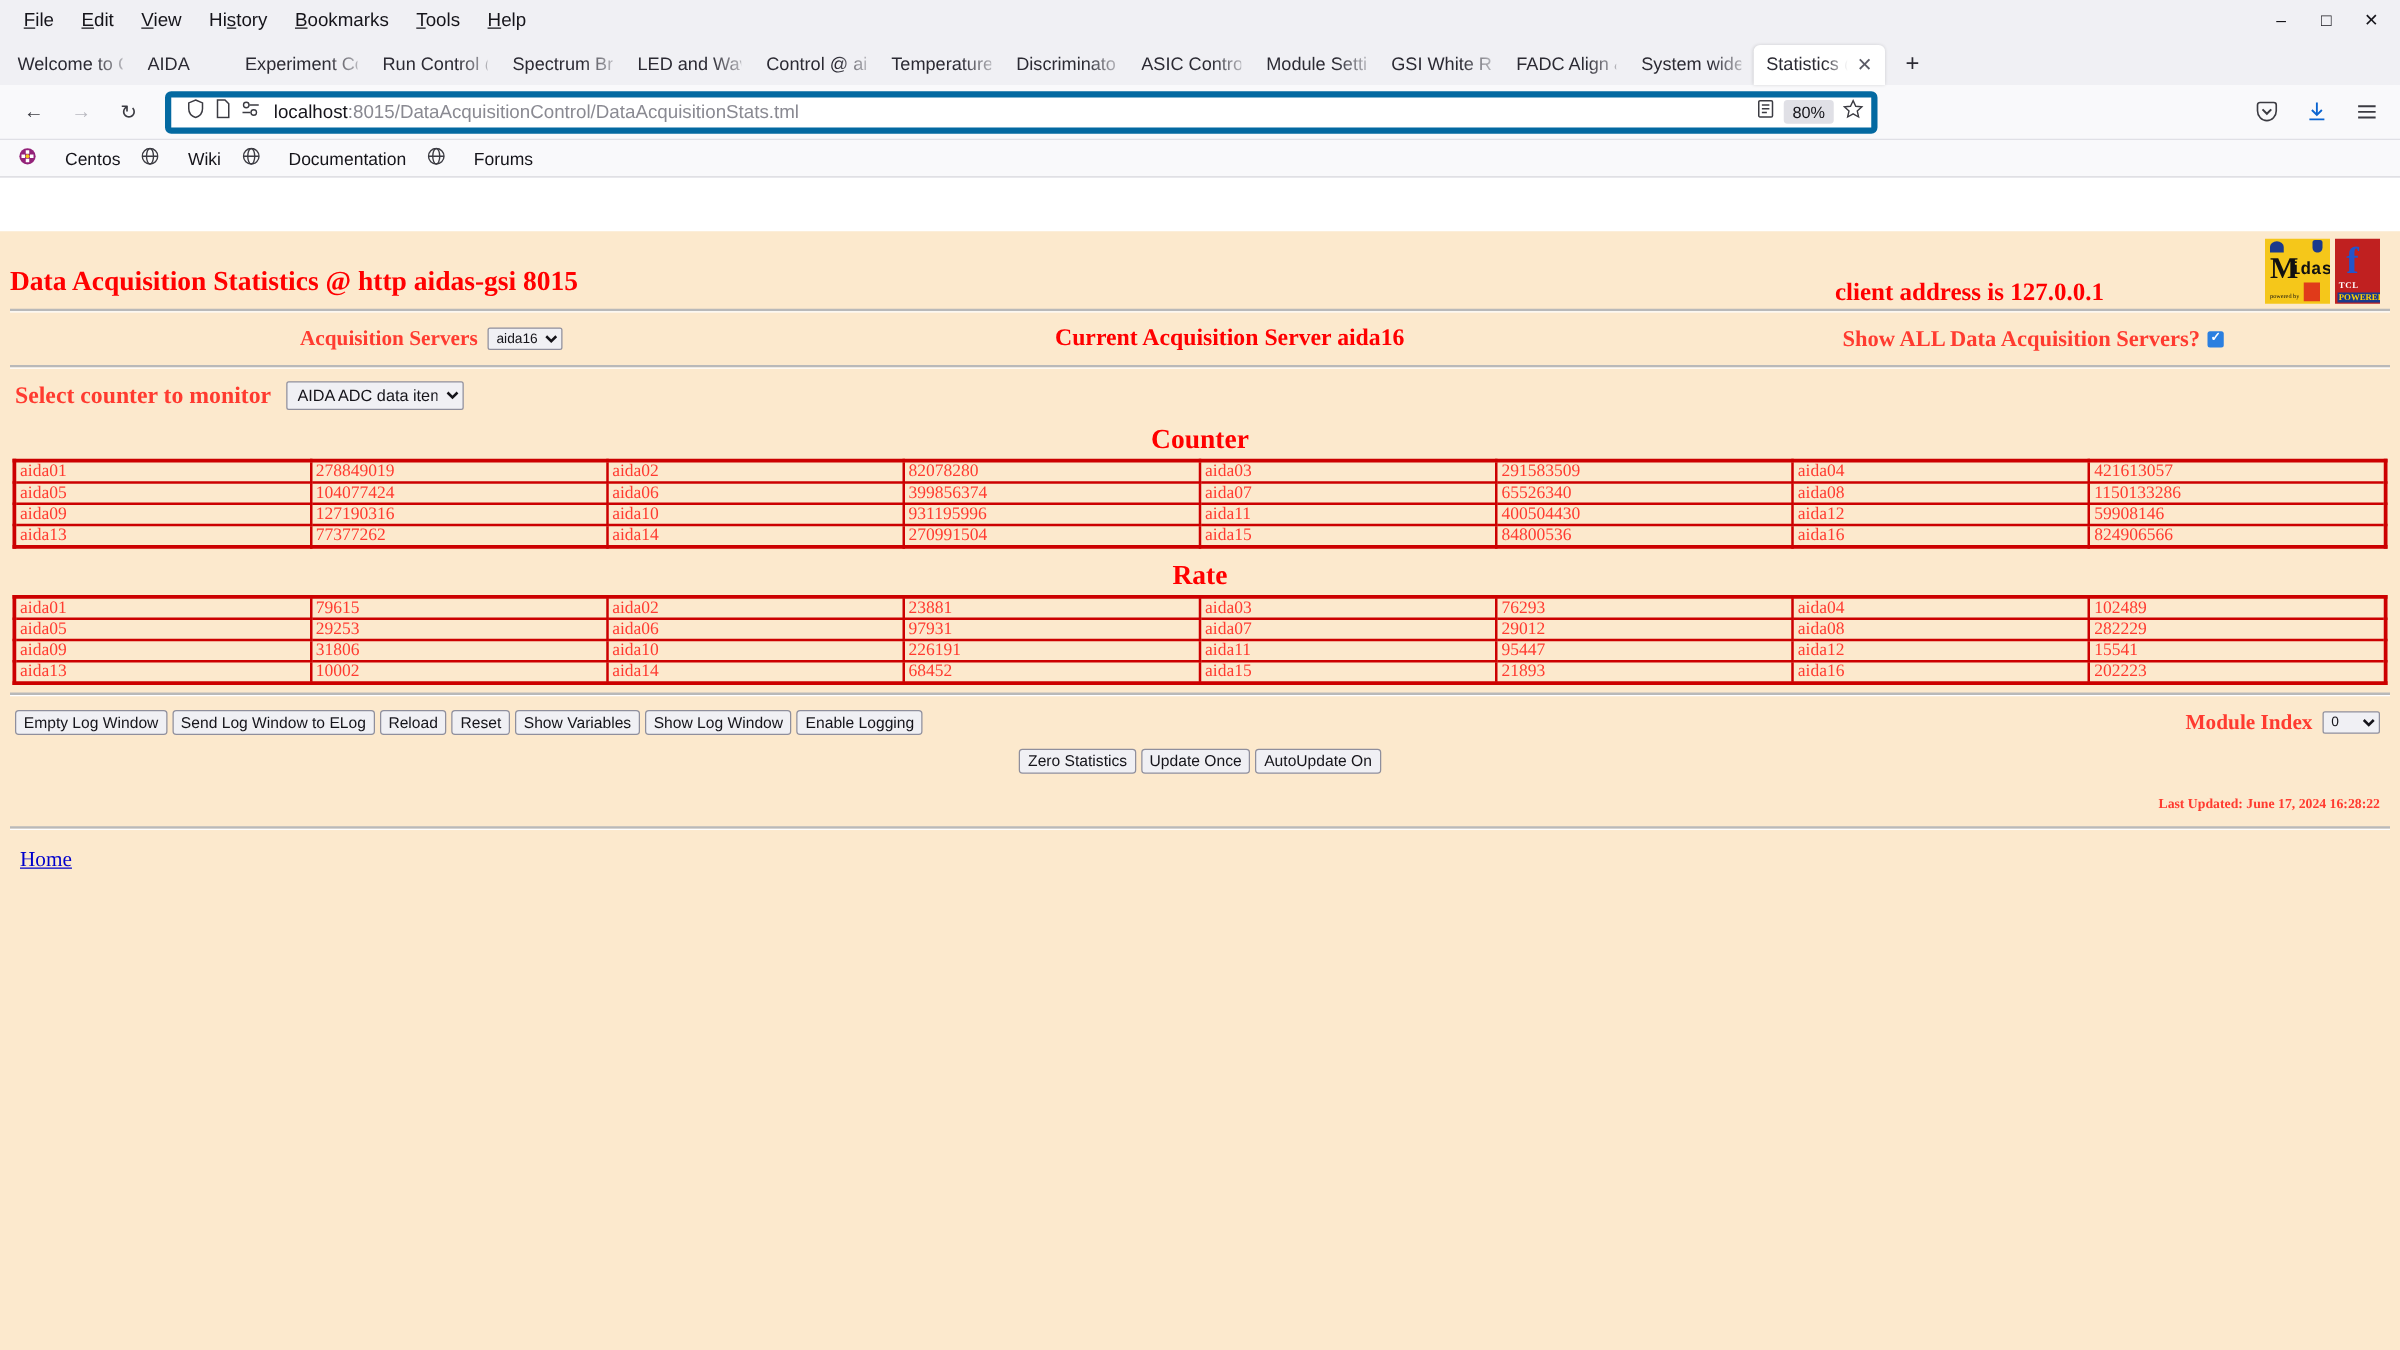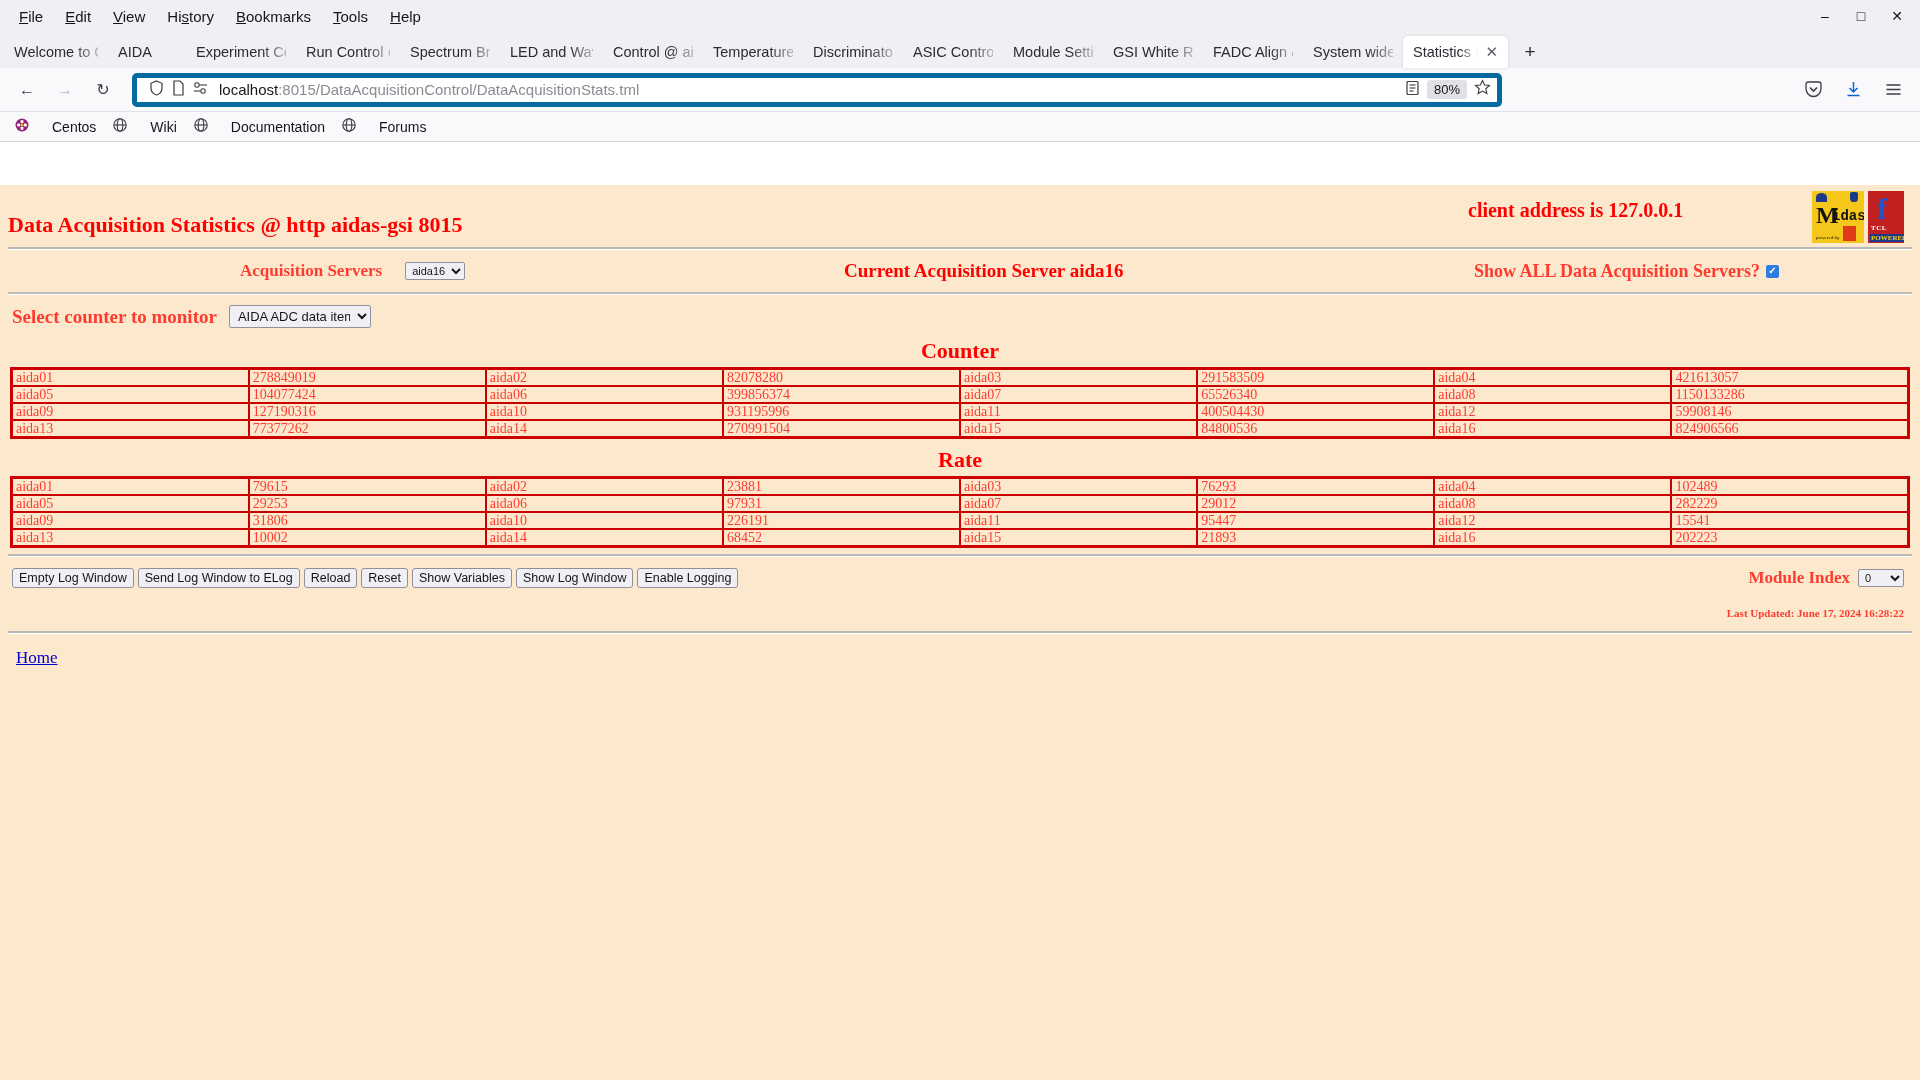--- a/index.html
+++ b/index.html
@@ -190,21 +190,21 @@
     font-weight: bold;
     font-size: 22px;
     white-space: nowrap;
   }
   .hdr-client {
     color: #ff0000;
     font-weight: bold;
     font-size: 20px;
     position: absolute;
     left: 1460px;
-    top: 14px;
+    top: 38px;
     white-space: nowrap;
   }
   .logos {
     position: absolute;
     right: 8px; top: 6px;
     display: flex; gap: 4px;
   }
   .logo-midas {
     width: 52px; height: 52px;
     background: #f5c71a;
@@ -266,21 +266,21 @@
 
   .servers-row {
     display: flex; align-items: center;
     position: relative;
     height: 30px;
     margin-top: 4px;
   }
   .srv-label {
     position: absolute; left: 232px;
     color: #ff3b30; font-weight: bold; font-size: 17px;
-    display: flex; align-items: center; gap: 23px;
+    display: flex; align-items: center; gap: 8px;
     white-space: nowrap;
   }
   .cur-srv {
     position: absolute; left: 836px;
     color: #ff0000; font-weight: bold; font-size: 19px;
     white-space: nowrap;
   }
   .show-all {
     position: absolute; left: 1466px;
     color: #ff3b30; font-weight: bold; font-size: 18px;
@@ -730,20 +730,25 @@
         <button class="win">Reset</button>
         <button class="win">Show Variables</button>
         <button class="win">Show Log Window</button>
         <button class="win">Enable Logging</button>
         <div class="modidx">
         <span class="modidx-label">Module Index</span>
         <select class="tiny" style="width:46px" id="modsel"><option>0</option></select>
       </div>
       </div>
 
+    <div class="centerbtns" id="actbtns">
+        <button class="win">Zero Statistics</button>
+        <button class="win">Update Once</button>
+        <button class="win">AutoUpdate On</button>
+      </div>
 
     <div class="lastupd">Last Updated: June 17, 2024 16:28:22</div>
 
     <hr class="rule">
 
     <div class="homelink">
       <a href="#">Home</a>
     </div>
 
   </div>

